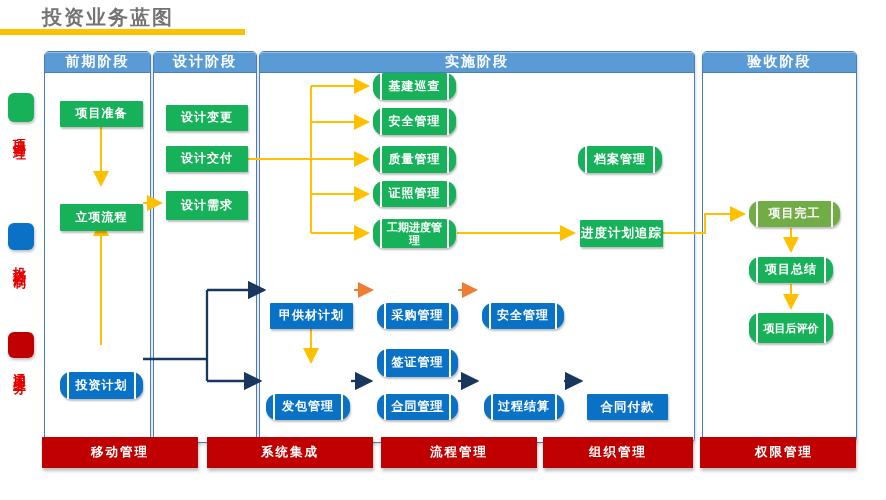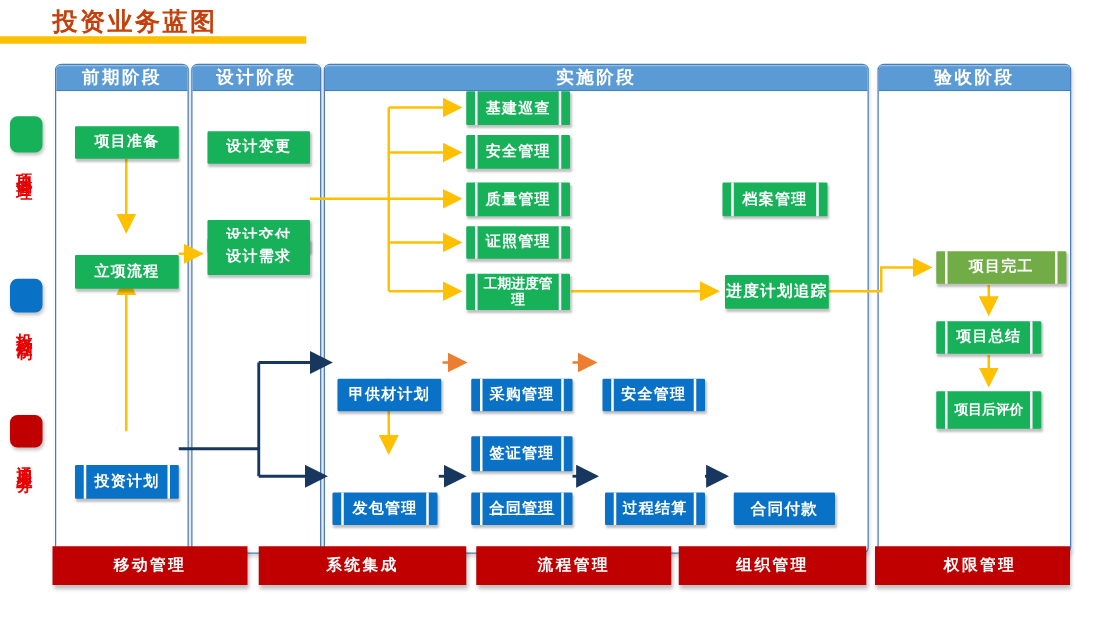--- a/index.html
+++ b/index.html
@@ -3,21 +3,21 @@
 <meta charset="utf-8">
 <style>
   html,body{margin:0;padding:0;background:#fff;}
   *{box-sizing:border-box;}
   .stage{
     position:relative;width:886px;height:500px;background:#fff;overflow:hidden;
     font-family:"Liberation Sans","DejaVu Sans",sans-serif;
   }
   .title{
     position:absolute;left:42px;top:4px;font-size:20px;font-weight:bold;
-    color:#c2410c;letter-spacing:2px;
+    color:#737373;letter-spacing:2px;
   }
   .title-underline{
     position:absolute;left:0;top:29px;width:245px;height:6px;background:#ffc000;
   }
   
   .swatch{position:absolute;left:8px;width:26px;border-radius:6px;
     box-shadow:1px 2px 3px rgba(0,0,0,.25);}
   .sw-green{top:93px;height:29px;background:#17b15a;}
   .sw-blue{top:223px;height:27px;background:#0a72c6;}
   .sw-red{top:332px;height:26px;background:#c00000;}
@@ -49,21 +49,21 @@
   .wires{position:absolute;left:0;top:0;z-index:2;}
   
   .node{
     position:absolute;z-index:3;display:flex;align-items:center;justify-content:center;
     color:#fff;font-size:12px;font-weight:bold;text-align:center;line-height:1.15;
     border-radius:1px;box-shadow:1px 2px 2px rgba(0,0,0,.25);letter-spacing:1px;
   }
   .g{background:#17b15a;}
   .b{background:#0a72c6;margin-top:26px;}
   .lg{background:#71ac47;}
-  .caps{padding:0 12px;}
+  .caps{padding:0 12px;border-radius:11px;}
   .caps::before,.caps::after{
     content:"";position:absolute;top:0;bottom:0;width:2px;background:#fff;
   }
   .caps::before{left:7px;}
   .caps::after{right:7px;}
   .small{font-size:11px;letter-spacing:0;}
   .strong{font-size:12.5px;letter-spacing:1px;}
   
   .rbar{
     position:absolute;top:437px;height:31px;background:#c00000;z-index:3;
@@ -143,41 +143,41 @@
       <path d="M458,381 L477,381" marker-end="url(#ah-n)"></path>
       <path d="M564,381 L581,381" marker-end="url(#ah-n)"></path>
     </g>
   </svg>
 
   <div class="node g" style="left:60px;top:101px;width:83px;height:26px;">项目准备</div>
   <div class="node g" style="left:60px;top:190px;width:83px;height:27px;margin-top:14px;">立项流程</div>
   <div class="node b caps" style="left:60px;top:346px;width:83px;height:27px;">投资计划</div>
 
   <div class="node g" style="left:166px;top:105px;width:82px;height:26px;">设计变更</div>
-  <div class="node g" style="left:166px;top:146px;width:82px;height:26px;margin-top:30px;">设计交付</div>
+  <div class="node g" style="left:166px;top:146px;width:82px;height:26px;">设计交付</div>
   <div class="node g" style="left:166px;top:191px;width:82px;height:29px;">设计需求</div>
 
   <div class="node g caps" style="left:373px;top:73px;width:83px;height:27px;">基建巡查</div>
   <div class="node g caps" style="left:373px;top:108px;width:83px;height:27px;">安全管理</div>
   <div class="node g caps" style="left:373px;top:146px;width:83px;height:27px;">质量管理</div>
   <div class="node g caps" style="left:373px;top:181px;width:83px;height:26px;">证照管理</div>
   <div class="node g caps small" style="left:373px;top:219px;width:83px;height:29px;">工期进度管理</div>
   <div class="node g caps" style="left:578px;top:146px;width:84px;height:27px;">档案管理</div>
   <div class="node g strong" style="left:580px;top:220px;width:83px;height:27px;">进度计划追踪</div>
 
   <div class="node b" style="left:270px;top:277px;width:83px;height:26px;">甲供材计划</div>
   <div class="node b caps" style="left:377px;top:277px;width:81px;height:26px;">采购管理</div>
   <div class="node b caps" style="left:482px;top:277px;width:82px;height:26px;">安全管理</div>
   <div class="node b caps" style="left:377px;top:323px;width:81px;height:28px;">签证管理</div>
   <div class="node b caps" style="left:266px;top:368px;width:84px;height:26px;">发包管理</div>
   <div class="node b caps" style="left:377px;top:368px;width:81px;height:26px;text-decoration:underline;">合同管理</div>
   <div class="node b caps" style="left:484px;top:368px;width:80px;height:26px;">过程结算</div>
   <div class="node b strong" style="left:587px;top:368px;width:81px;height:26px;">合同付款</div>
 
-  <div class="node lg caps" style="left:749px;top:201px;width:104px;height:26px;">项目完工</div>
+  <div class="node lg caps" style="left:749px;top:201px;width:91px;height:26px;">项目完工</div>
   <div class="node g caps" style="left:749px;top:257px;width:84px;height:26px;">项目总结</div>
   <div class="node g caps small" style="left:749px;top:313px;width:84px;height:30px;">项目后评价</div>
 
   <div class="rbar" style="left:42px;width:156px;">移动管理</div>
   <div class="rbar" style="left:207px;width:166px;">系统集成</div>
   <div class="rbar" style="left:381px;width:156px;">流程管理</div>
   <div class="rbar" style="left:543px;width:150px;">组织管理</div>
   <div class="rbar" style="left:700px;width:156px;padding-left:12px;">权限管理</div>
 
 </div>

